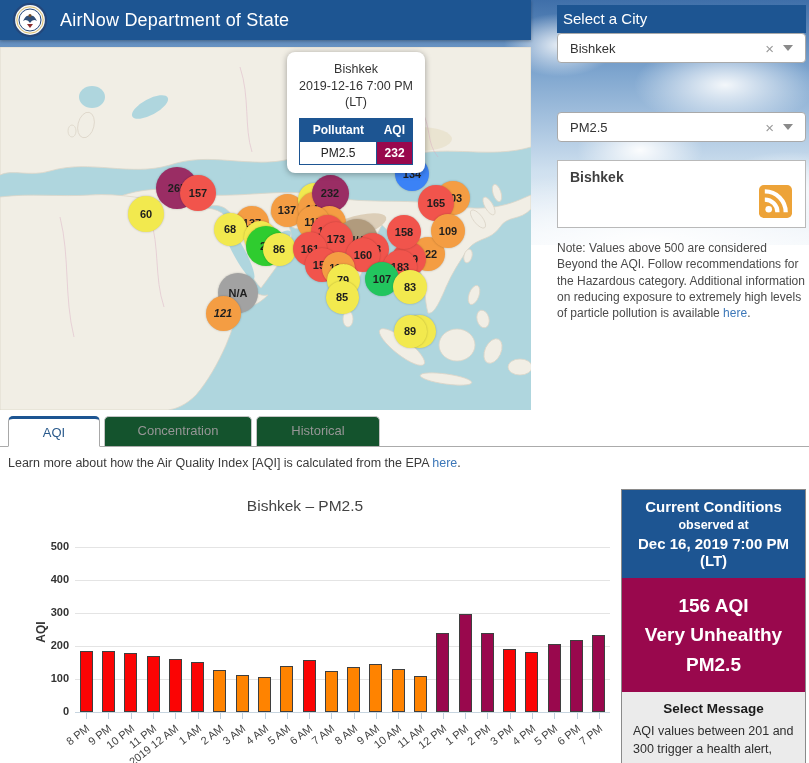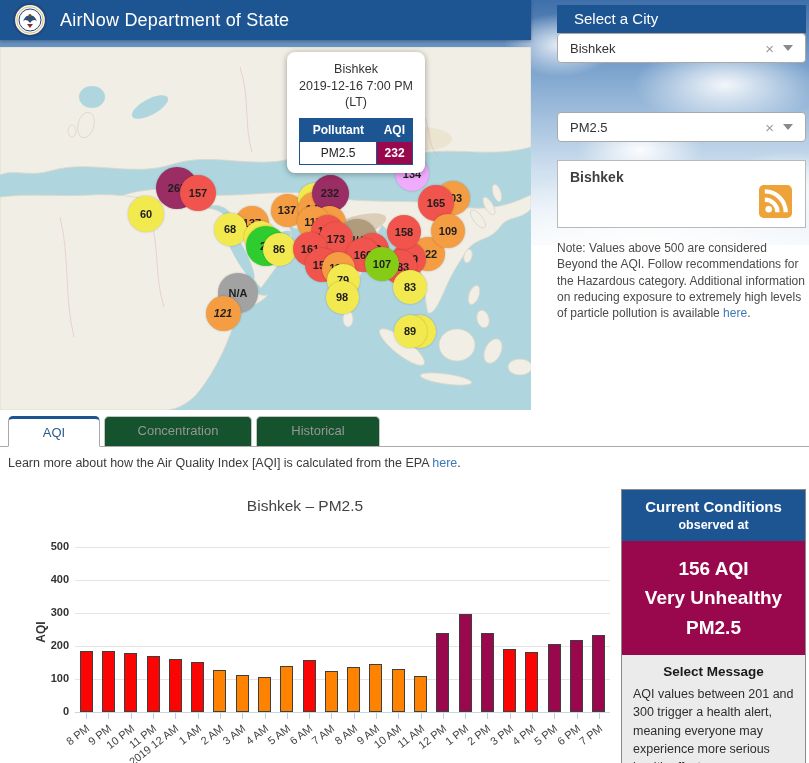--- a/index.html
+++ b/index.html
@@ -31,21 +31,21 @@
          box-shadow:0 1px 6px rgba(0,0,0,.35);padding:9px 6px 8px;z-index:30;text-align:center;}
   .popup-title{font-size:12.5px;color:#333;line-height:1.32;}
   .popup table{width:114px;margin:7px auto 0;border-collapse:collapse;font-size:12px;border:1px solid #1D5592;}
   .popup th{background:#1D5592;color:#fff;font-weight:bold;padding:4px 2px;}
   .popup td{padding:4px 2px;}
   .popup td.pollutant{background:#fff;color:#222;border:1px solid #1D5592;}
   .popup td.aqi-badge{background:#99084D;color:#fff;font-weight:bold;border:1px solid #1D5592;}
 
   
   .widget-head{position:absolute;left:557px;width:249px;height:28px;background:#1D5592;color:#fff;
-               font-size:15px;line-height:28px;padding-left:17px;box-sizing:border-box;z-index:4;}
+               font-size:15px;line-height:28px;padding-left:6px;box-sizing:border-box;z-index:4;}
   .select-box{position:absolute;left:557px;width:249px;height:30px;background:#fff;border:1px solid #A9A9A9;
               border-radius:4px;box-sizing:border-box;display:flex;align-items:center;z-index:4;cursor:pointer;}
   .select-value{flex:1;font-size:13px;color:#333;padding-left:12px;}
   .clear-x{color:#9A9A9A;font-size:15px;padding:0 9px;cursor:pointer;}
   .dd-arrow{width:0;height:0;border-left:5px solid transparent;border-right:5px solid transparent;
             border-top:6px solid #8A8A8A;margin-right:12px;cursor:pointer;}
   .feedbox{position:absolute;left:557px;top:160px;width:249px;height:68px;background:#fff;
            border:1px solid #B9B9B9;box-sizing:border-box;z-index:4;}
   .feed-title{position:absolute;left:12px;top:8px;font-size:14px;font-weight:bold;color:#3F3F3F;}
   .rss{position:absolute;right:13px;bottom:9px;width:33px;height:33px;cursor:pointer;}
@@ -182,27 +182,27 @@
         <div class="marker" style="left: 296.5px; top: 158.5px; width: 33px; height: 33px; background: rgb(244, 157, 67);">115</div>
         <div class="marker" style="left: 310.5px; top: 167.5px; width: 33px; height: 33px; background: rgb(241, 84, 76);">188</div>
         <div class="marker" style="left: 336px; top: 172px; width: 42px; height: 42px; background: rgb(177, 155, 125);">N/A</div>
         <div class="marker" style="left: 319px; top: 175px; width: 34px; height: 34px; background: rgb(241, 84, 76);">173</div>
         <div class="marker" style="left: 293px; top: 185px; width: 34px; height: 34px; background: rgb(241, 84, 76);">161</div>
         <div class="marker" style="left: 355.5px; top: 185.5px; width: 33px; height: 33px; background: rgb(241, 84, 76);">163</div>
         <div class="marker" style="left: 346px; top: 191px; width: 34px; height: 34px; background: rgb(241, 84, 76);">160</div>
         <div class="marker" style="left: 305px; top: 201px; width: 34px; height: 34px; background: rgb(241, 84, 76);">156</div>
         <div class="marker" style="left: 321.5px; top: 204.5px; width: 33px; height: 33px; background: rgb(244, 157, 67);">113</div>
         <div class="marker" style="left: 326.5px; top: 216.5px; width: 33px; height: 33px; background: rgb(242, 233, 78);">79</div>
-        <div class="marker" style="left: 325.5px; top: 233.5px; width: 33px; height: 33px; background: rgb(242, 233, 78);">98</div>
+        <div class="marker" style="left: 325.5px; top: 233.5px; width: 33px; height: 33px; background: rgb(242, 233, 78);">85</div>
         <div class="marker" style="left: 411px; top: 190px; width: 34px; height: 34px; background: rgb(244, 157, 67);">122</div>
         <div class="marker" style="left: 392px; top: 195px; width: 34px; height: 34px; background: rgb(241, 84, 76);">159</div>
         <div class="marker" style="left: 383px; top: 203px; width: 34px; height: 34px; background: rgb(241, 84, 76);">183</div>
-        <div class="marker" style="left: 365px; top: 200px; width: 34px; height: 34px; background: #84cc16;">107</div>
+        <div class="marker" style="left: 365px; top: 215px; width: 34px; height: 34px; background: #22c55e;">107</div>
         <div class="marker" style="left: 393px; top: 223px; width: 34px; height: 34px; background: rgb(242, 233, 78);">83</div>
-        <div class="marker" style="left: 395px; top: 110px; width: 34px; height: 34px; background: #f0abfc;">134</div>
+        <div class="marker" style="left: 395px; top: 110px; width: 34px; height: 34px; background: #3b82f6;">134</div>
         <div class="marker" style="left: 436px; top: 134px; width: 34px; height: 34px; background: rgb(244, 157, 67);">103</div>
         <div class="marker" style="left: 418px; top: 138px; width: 36px; height: 36px; background: rgb(241, 84, 76);">165</div>
         <div class="marker" style="left: 387px; top: 168px; width: 34px; height: 34px; background: rgb(241, 84, 76);">158</div>
         <div class="marker" style="left: 431px; top: 167px; width: 34px; height: 34px; background: rgb(244, 157, 67);">109</div>
         <div class="marker" style="left: 402.5px; top: 267.5px; width: 33px; height: 33px; background: rgb(242, 233, 78);">95</div>
         <div class="marker" style="left: 393.5px; top: 267.5px; width: 33px; height: 33px; background: rgb(242, 233, 78);">89</div>
       </div>
 
     
     <div class="popup">
@@ -349,20 +349,21 @@
         <div class="bar" style="left: 517.3px; top: 88px; height: 77px; background: rgb(153, 8, 77);"></div>
         <div class="xtick" style="left: 523.9px;"></div>
         <div class="xlabel" style="left: 441.9px;">7 PM</div>
       </div>
   </div>
 
   <div class="panel">
     <div class="panel-head">
       <div class="l1">Current Conditions</div>
       <div class="l2">observed at</div>
+      <div class="l3">Dec 16, 2019 7:00 PM (LT)</div>
     </div>
     <div class="panel-aqi">
       <div>156 AQI</div>
       <div>Very Unhealthy</div>
       <div>PM2.5</div>
     </div>
     <div class="panel-health">
       <div class="health-title">Select Message</div>
       <div class="health-text">AQI values between 201 and 300 trigger a health alert, meaning everyone may experience more serious health effects.</div>
     </div>

